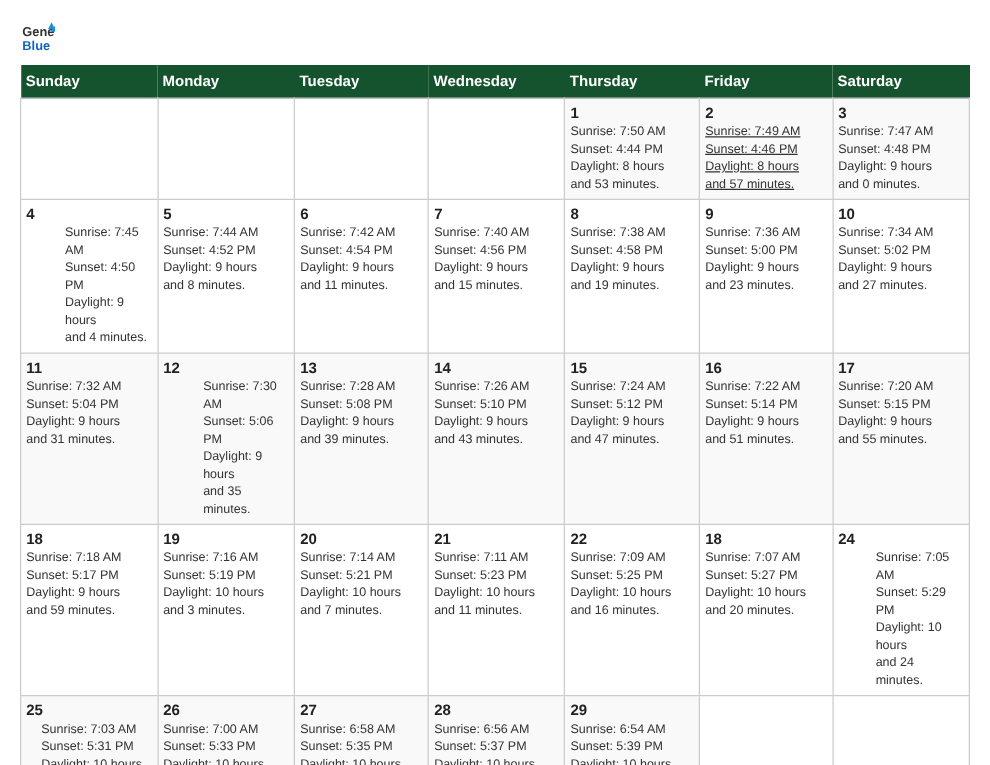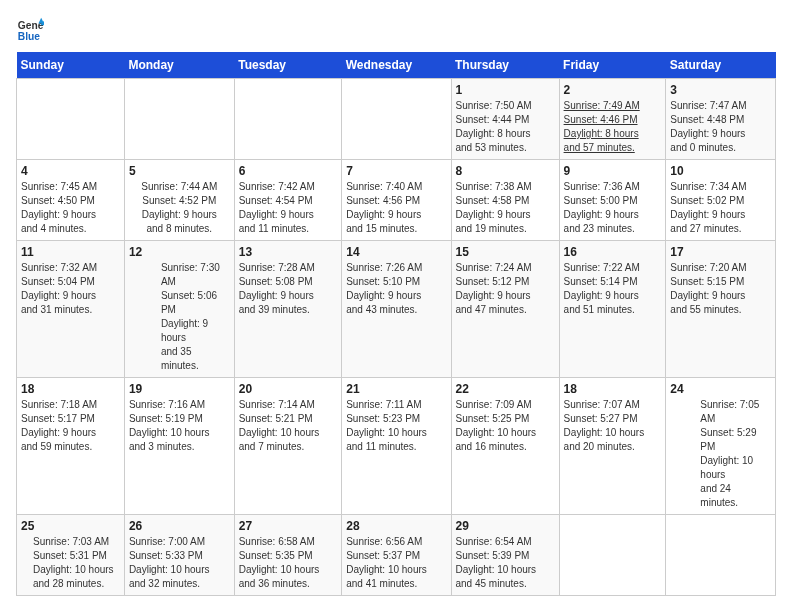--- a/index.html
+++ b/index.html
@@ -37,21 +37,21 @@
     .location {
       font-size: 16px;
       color: #444;
     }
     table {
       width: 100%;
       border-collapse: collapse;
       font-size: 11px;
     }
     thead tr th {
-      background: #1d4ed8;
+      background: #14532d;
       color: #fff;
       padding: 6px 4px;
       text-align: left;
       font-size: 12px;
       font-weight: bold;
     }
     tbody tr td {
       border: 1px solid #ccc;
       vertical-align: top;
       padding: 4px;
@@ -135,28 +135,28 @@
           <div class="day-num">3</div>
           <div class="day-info" style="white-space: pre-line;">Sunrise: 7:47 AM
 Sunset: 4:48 PM
 Daylight: 9 hours
 and 0 minutes.</div>
         </td>
       </tr>
       <tr>
         <td>
           <div class="day-num">4</div>
-          <div class="day-info" style="white-space: pre-line;">Sunrise: 7:45 AM
+          <div class="day-info" style="white-space: pre-line; margin-left: 31px;">Sunrise: 7:45 AM
 Sunset: 4:50 PM
 Daylight: 9 hours
 and 4 minutes.</div>
         </td>
         <td>
           <div class="day-num">5</div>
-          <div class="day-info" style="white-space: pre-line; text-align: center;">Sunrise: 7:44 AM
+          <div class="day-info" style="white-space: pre-line;">Sunrise: 7:44 AM
 Sunset: 4:52 PM
 Daylight: 9 hours
 and 8 minutes.</div>
         </td>
         <td>
           <div class="day-num">6</div>
           <div class="day-info" style="white-space: pre-line;">Sunrise: 7:42 AM
 Sunset: 4:54 PM
 Daylight: 9 hours
 and 11 minutes.</div>

